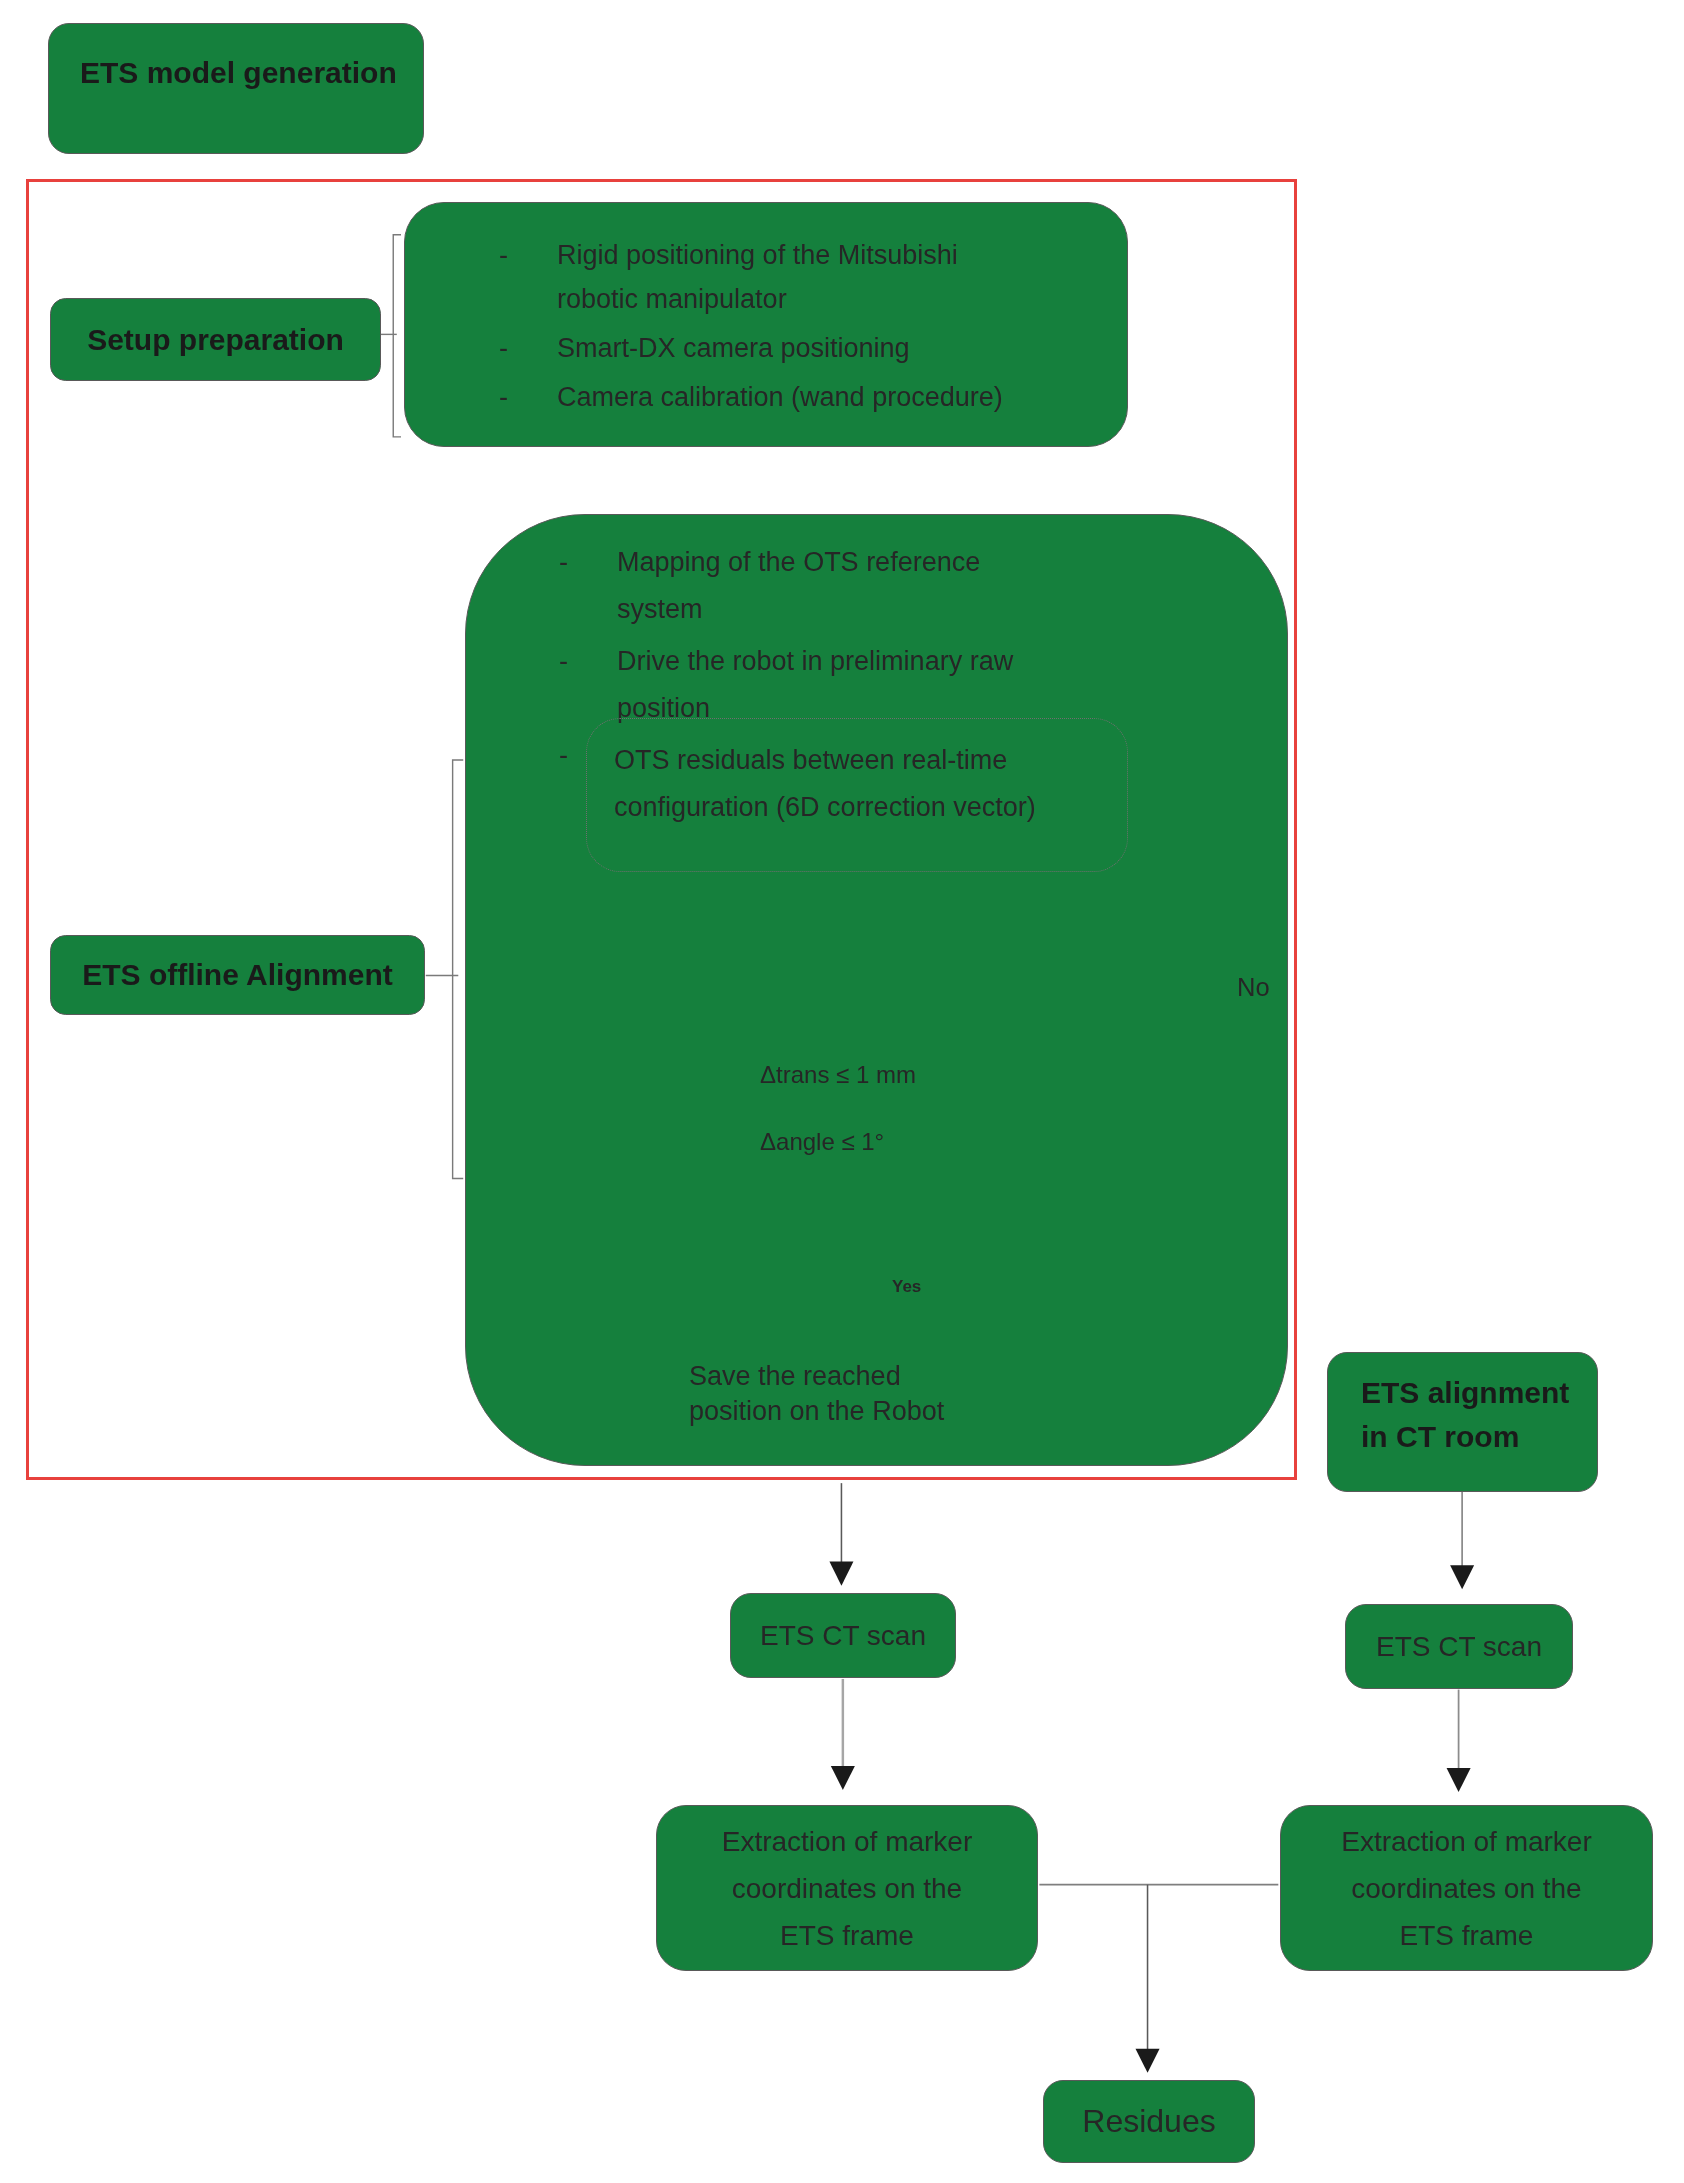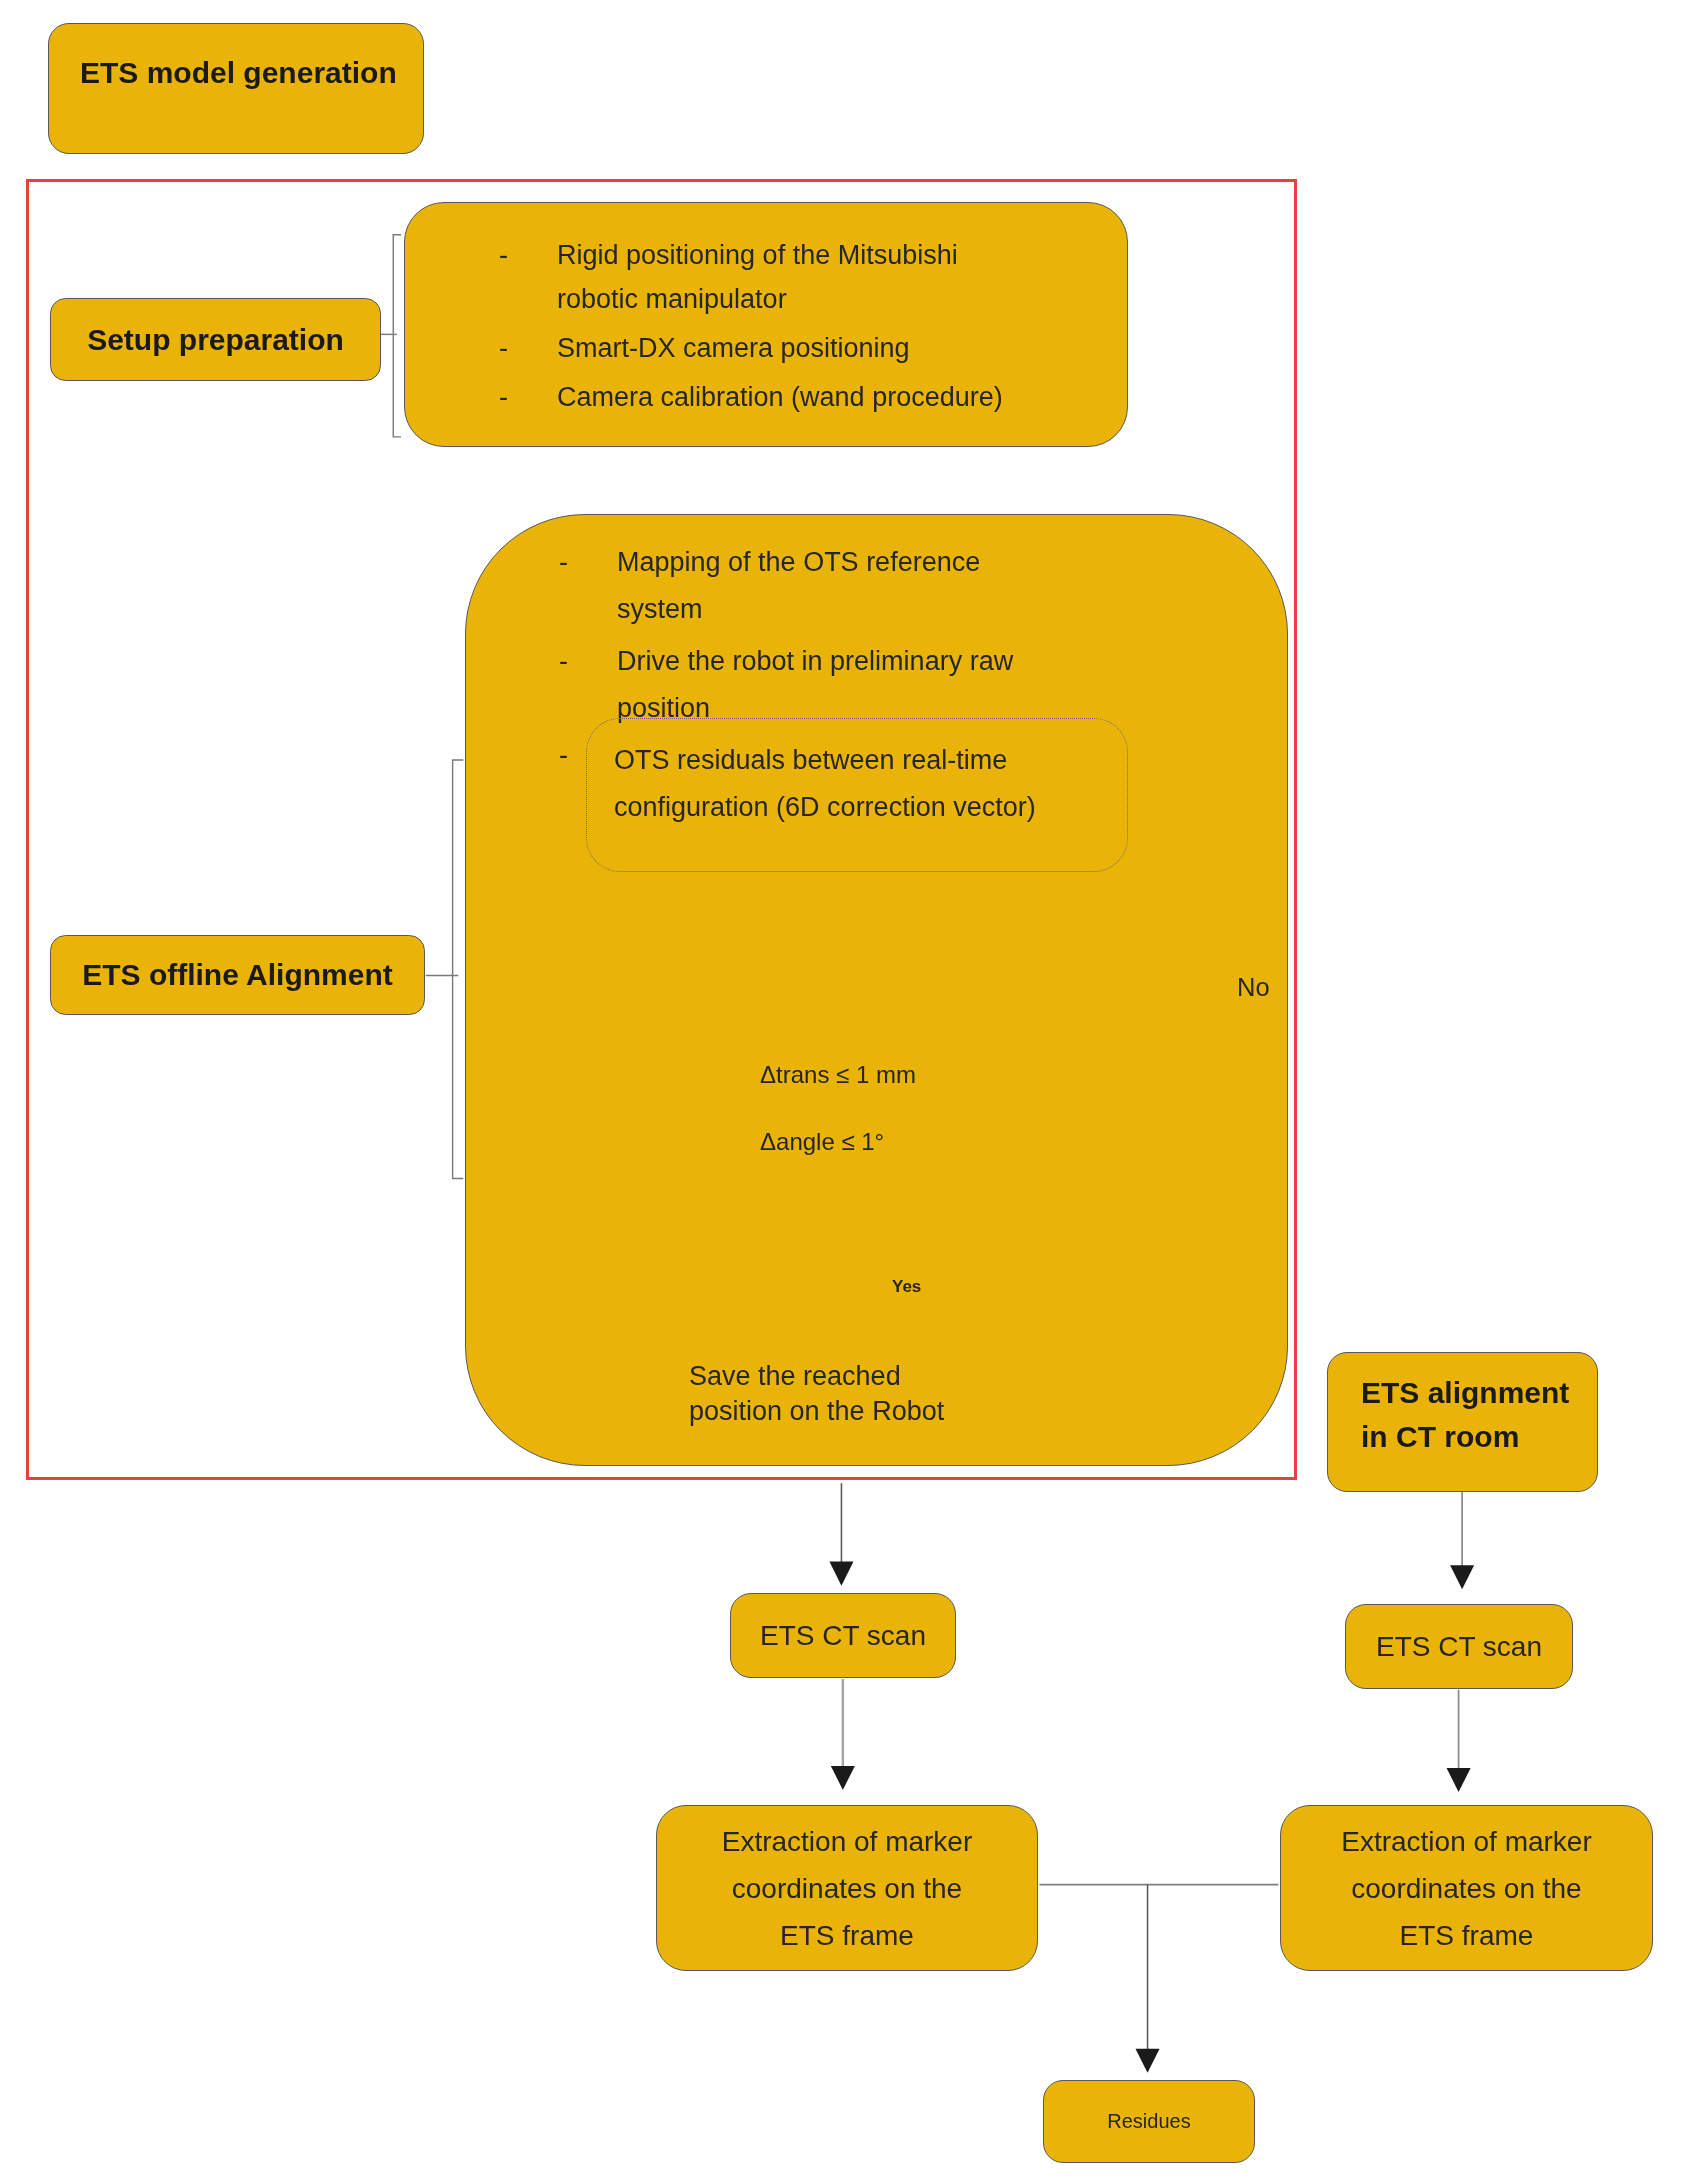--- a/index.html
+++ b/index.html
@@ -2,21 +2,21 @@
 <html style="font-size:11.3px"><head>
 <meta charset="utf-8">
 <style>
   html,body{margin:0;padding:0;}
   body{
     width:1685px;height:2183px;position:relative;background:#ffffff;
     font-family:"Liberation Sans",sans-serif;color:#262626;
   }
   .abs{position:absolute;}
   .box{
-    position:absolute;background:#eab308;border:1.6px solid #595959;
+    position:absolute;background:#15803d;border:1.6px solid #595959;
     box-sizing:border-box;
   }
   .bold{font-weight:700;color:#1a1a1a;}
   .center{display:flex;align-items:center;justify-content:center;text-align:center;}
   #svg-layer{position:absolute;left:0;top:0;width:1685px;height:2183px;}
 
   
   #title-box{left:48px;top:23px;width:376px;height:131px;border-radius:21px;border-width:1.8px;
     padding:25.5px 0 0 31px;font-size:30px;line-height:45px;}
 
@@ -58,21 +58,21 @@
     font-size:28px;line-height:47px;flex-direction:column;}
 
   
   #ct-alignment-box{left:1327px;top:1352px;width:271px;height:140px;border-radius:20px;border-width:1.8px;
     padding:18.4px 0 0 33px;font-size:30px;line-height:44px;}
   #ct-scan-right{left:1345px;top:1604px;width:228px;height:85px;border-radius:21px;font-size:28px;}
   #extraction-right{left:1280px;top:1805px;width:373px;height:166px;border-radius:30px;
     font-size:28px;line-height:47px;flex-direction:column;}
 
   
-  #residues-box{left:1043px;top:2080px;width:212px;height:83px;border-radius:20px;font-size:20px;}
+  #residues-box{left:1043px;top:2080px;width:212px;height:83px;border-radius:20px;font-size:32px;}
 </style>
 </head>
 <body>
 
 <svg id="svg-layer" viewBox="0 0 2383 3088">
 
   <path d="M567,332 L556,332 L556,618 L567,618" fill="none" stroke="#7a7a7a" stroke-width="2"></path>
   <path d="M520,473 L561,473" fill="none" stroke="#7a7a7a" stroke-width="2"></path>
 
   <path d="M655,1075 L640,1075 L640,1667 L655,1667" fill="none" stroke="#7a7a7a" stroke-width="2"></path>

